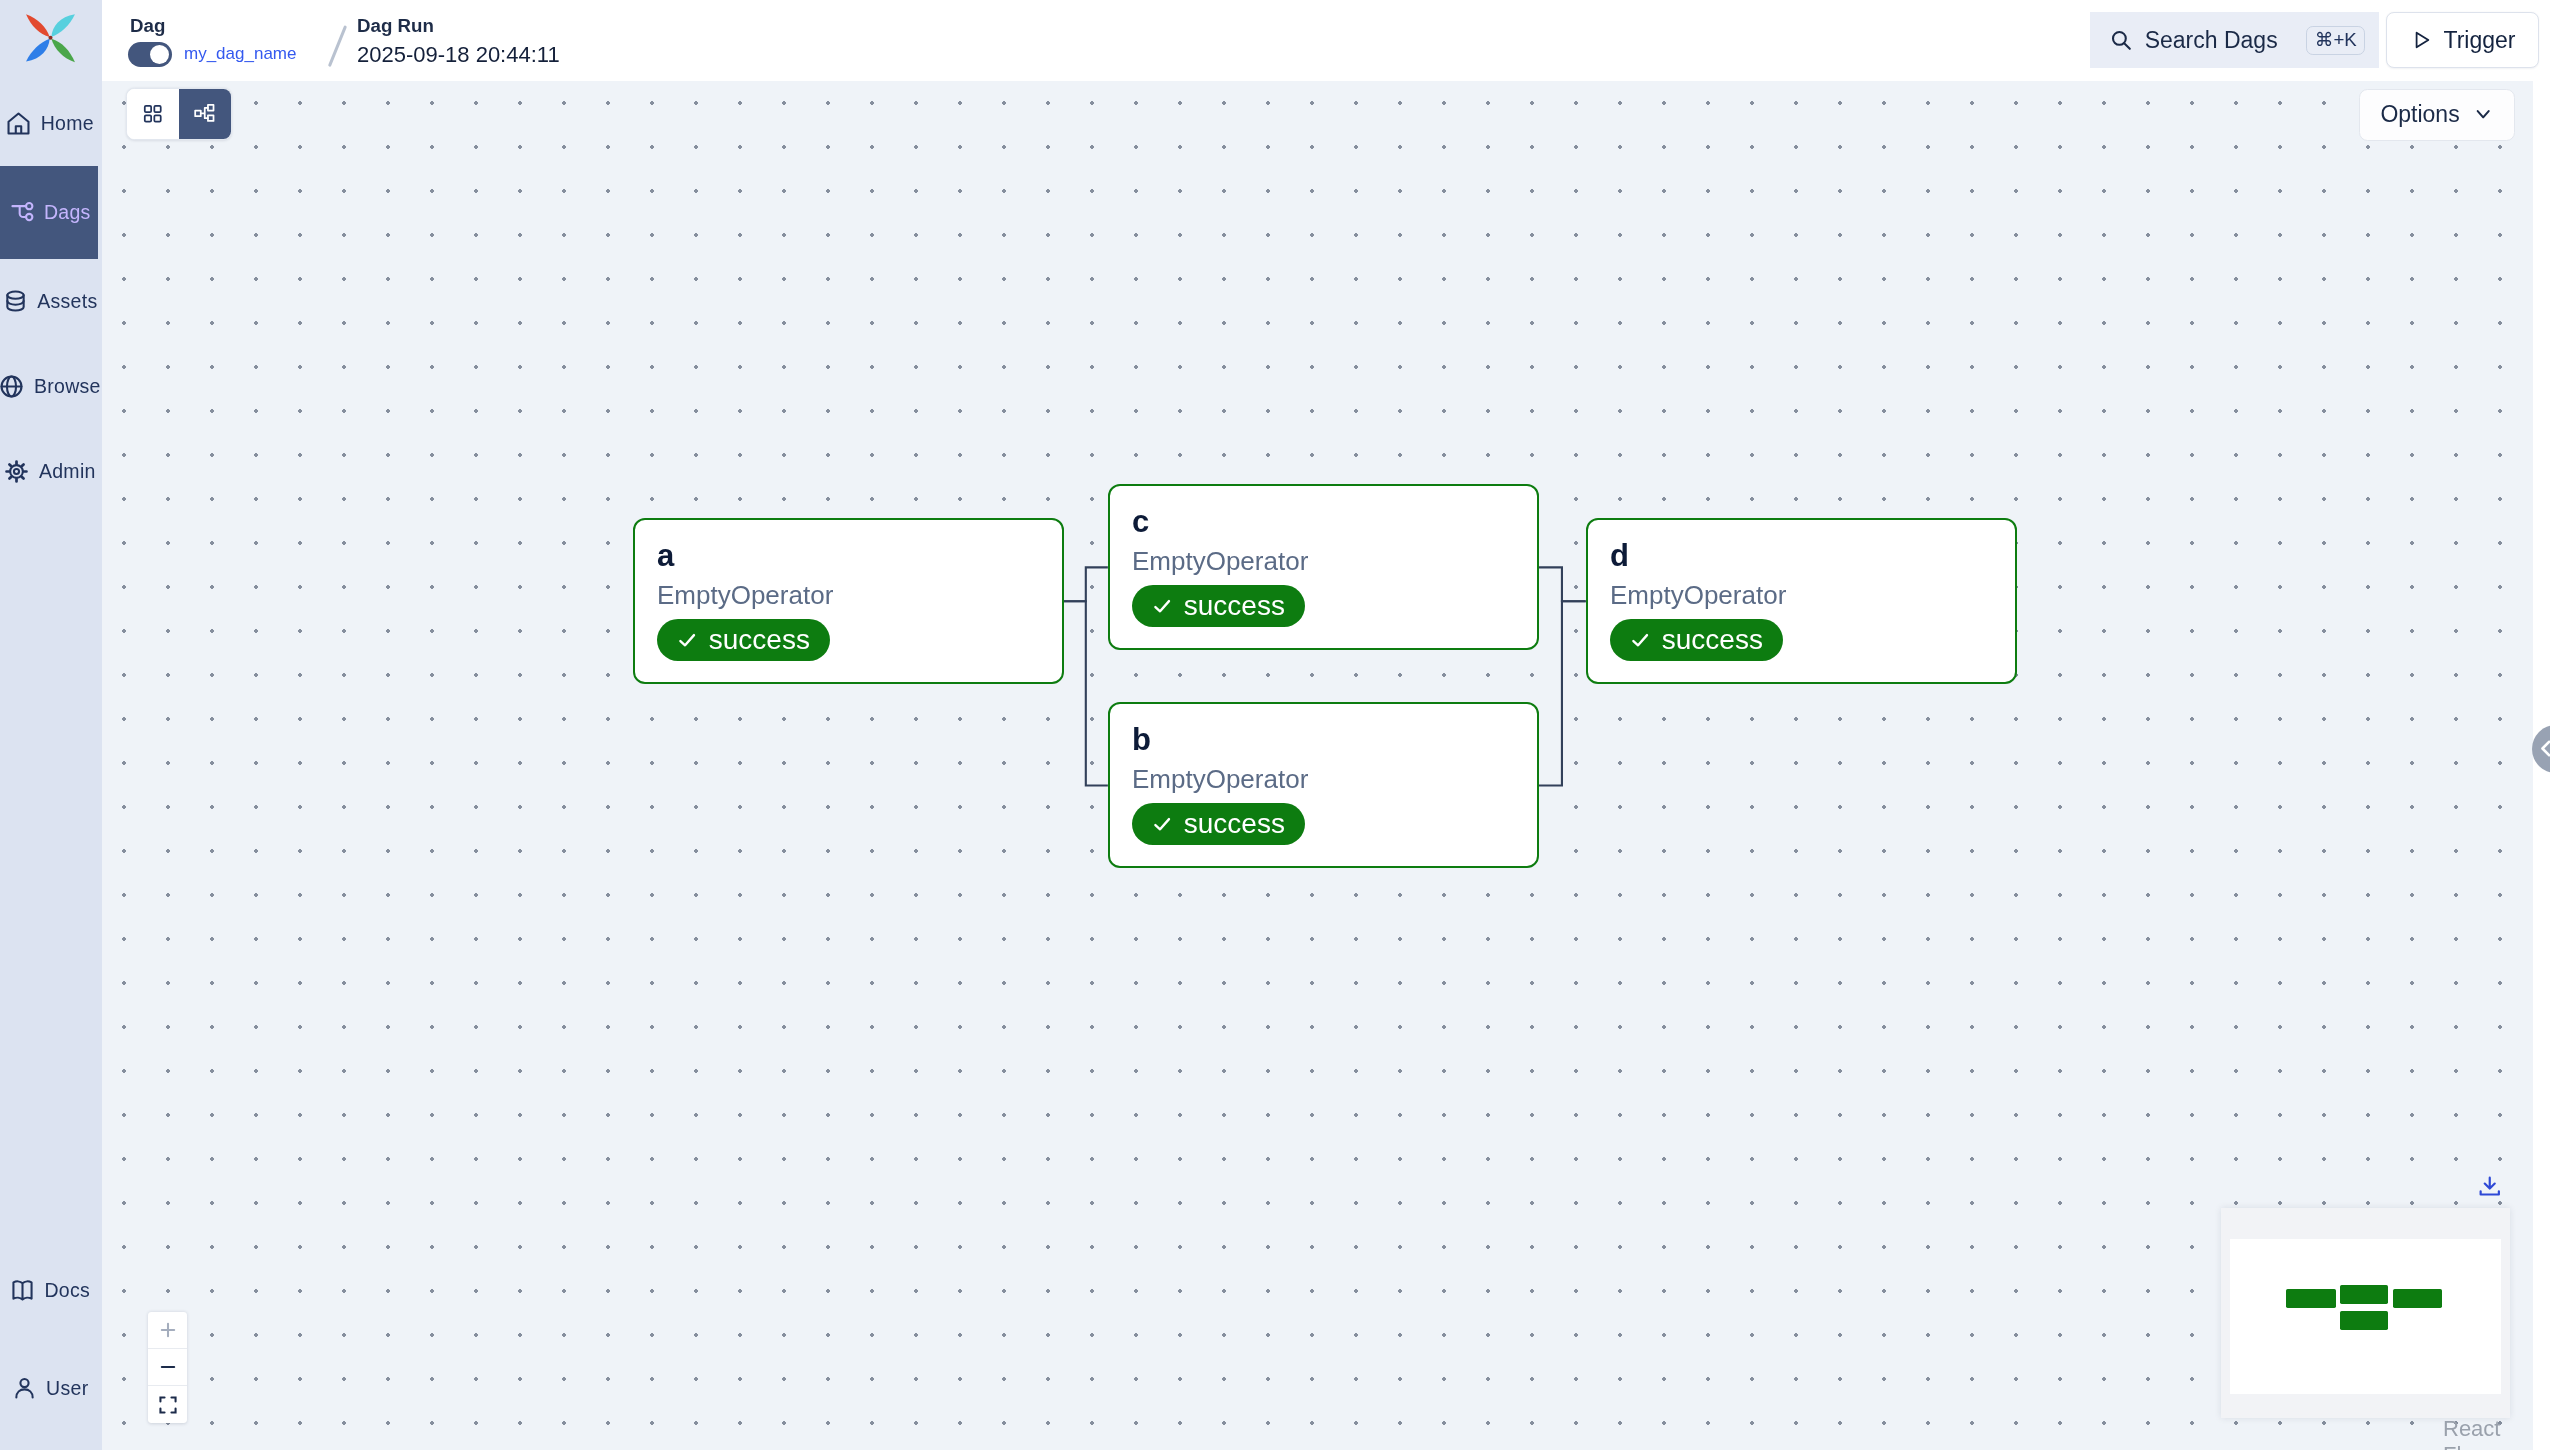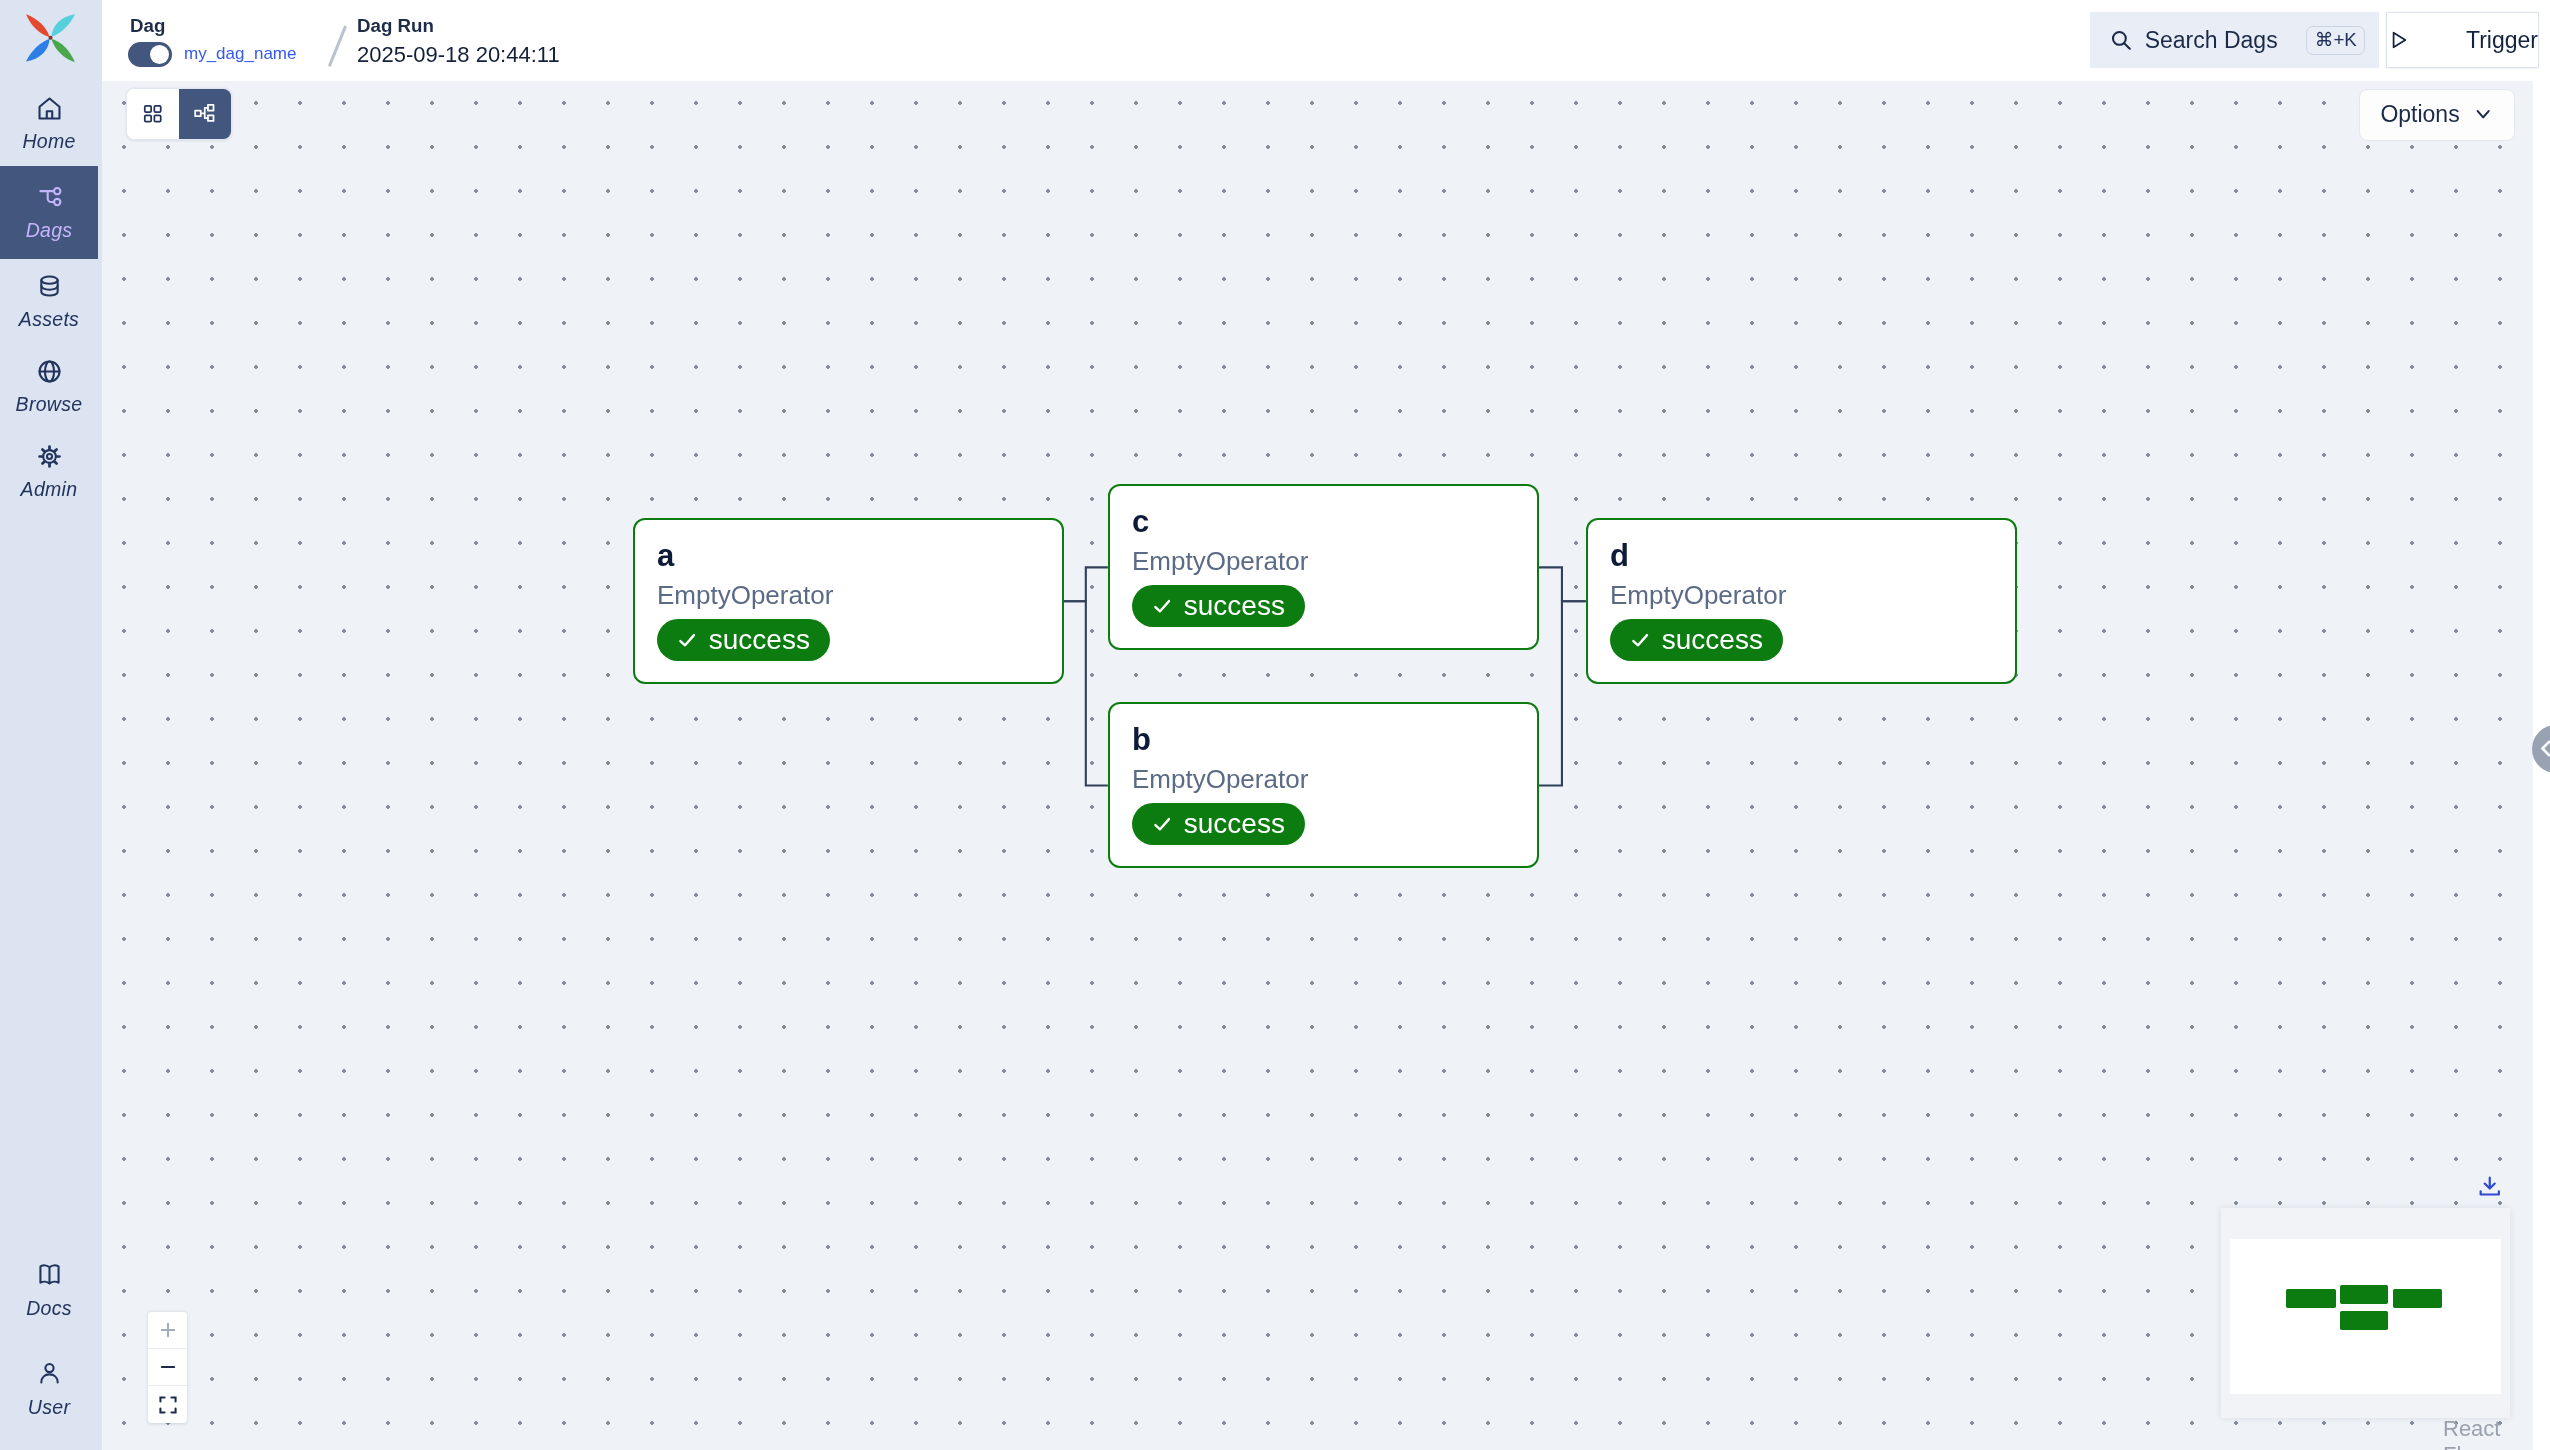--- a/index.html
+++ b/index.html
@@ -4,22 +4,22 @@
 <style>
   html,body{margin:0;padding:0;background:#fff;}
   .app{position:relative;width:2550px;height:1450px;overflow:hidden;
        font-family:"Liberation Sans","DejaVu Sans",sans-serif;color:#1b2a47;}
 
   
   .sidebar{position:absolute;left:0;top:0;width:102px;height:1450px;background:#dce3f1;}
   .logo{position:absolute;left:21px;top:10.2px;width:59px;height:59px;}
   .nav-top{position:absolute;left:0;top:81px;width:102px;}
   .nav-bottom{position:absolute;left:0;bottom:18.7px;width:102px;display:flex;flex-direction:column;gap:13.6px;}
-  .nav-item{width:98px;height:85px;display:flex;flex-direction:column;align-items:center;
-            justify-content:center;gap:7.6px;color:#22345c;cursor:pointer;font-style:italic;}
+  .nav-item{width:98px;height:85px;display:flex;align-items:center;
+            justify-content:center;gap:7.6px;color:#22345c;cursor:pointer;}
   .nav-item .nav-icon{width:29px;height:29px;display:block;}
   .nav-item .nav-icon svg{width:29px;height:29px;stroke:currentColor;fill:none;
             stroke-width:2.3;stroke-linecap:round;stroke-linejoin:round;}
   .nav-item .nav-label{font-size:19.5px;font-weight:500;letter-spacing:0.3px;}
   .nav-item.selected{background:#43567d;color:#c4b5fd;height:93px;}
 
   
   .header{position:absolute;left:102px;top:0;width:2448px;height:81px;background:#fff;}
   .crumb-label{position:absolute;font-size:18.7px;font-weight:700;color:#1e2c48;}
   .lbl-dag{left:28px;top:15.3px;}
@@ -32,22 +32,22 @@
           transform:rotate(22deg);border-radius:1.7px;}
   .dagrun-time{position:absolute;left:255px;top:42px;font-size:22px;color:#14203a;}
 
   .searchbox{position:absolute;left:1988px;top:12px;width:289px;height:56px;background:#e9edf6;
           border-radius:0;display:flex;align-items:center;padding:0 13.6px 0 18.7px;box-sizing:border-box;
           gap:12px;cursor:pointer;}
   .searchbox svg{width:24px;height:24px;stroke:#1b2a47;fill:none;stroke-width:2.6;stroke-linecap:round;}
   .search-label{font-size:23px;color:#1b2a47;flex:1;}
   .kbd{font-size:18.7px;color:#22345c;border:1.7px solid #c9d3e3;border-radius:6.8px;padding:2.5px 7.6px;}
   .trigger-btn{position:absolute;left:2284px;top:12px;width:153px;height:56px;background:#fff;
-          border:1.7px solid #dde2ec;border-radius:1px;box-sizing:border-box;display:flex;align-items:center;
-          justify-content:space-between;gap:12px;cursor:pointer;box-shadow:0 0.8px 1.7px rgba(20,30,60,.06);}
+          border:1.7px solid #dde2ec;border-radius:8px;box-sizing:border-box;display:flex;align-items:center;
+          justify-content:center;gap:12px;cursor:pointer;box-shadow:0 0.8px 1.7px rgba(20,30,60,.06);}
   .trigger-btn svg{width:22px;height:22px;stroke:#14233f;fill:none;stroke-width:2.4;stroke-linejoin:round;}
   .trigger-label{font-size:23px;font-weight:500;color:#14233f;}
 
   
   .canvas{position:absolute;left:102px;top:81px;width:2448px;height:1369px;background:#eff3f8;
           background-image:radial-gradient(circle,#858e9d 2.1px,transparent 2.1px);
           background-size:44px 44px;background-position:0 0;}
   .right-gutter{position:absolute;left:2431px;top:0;width:17px;height:1369px;background:#fff;}
 
   .seg-control{position:absolute;left:24px;top:6.8px;width:104px;height:50px;background:#fff;

